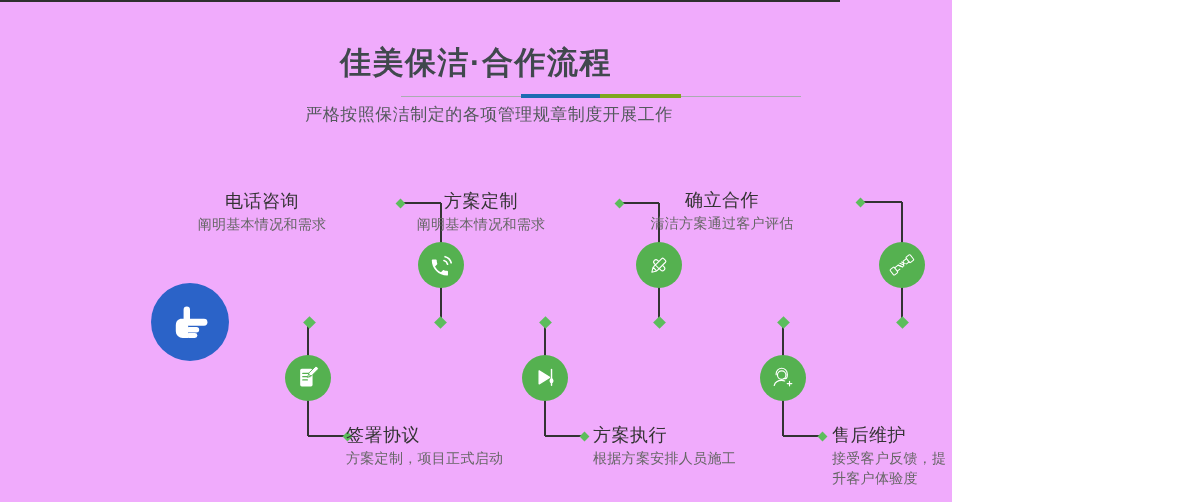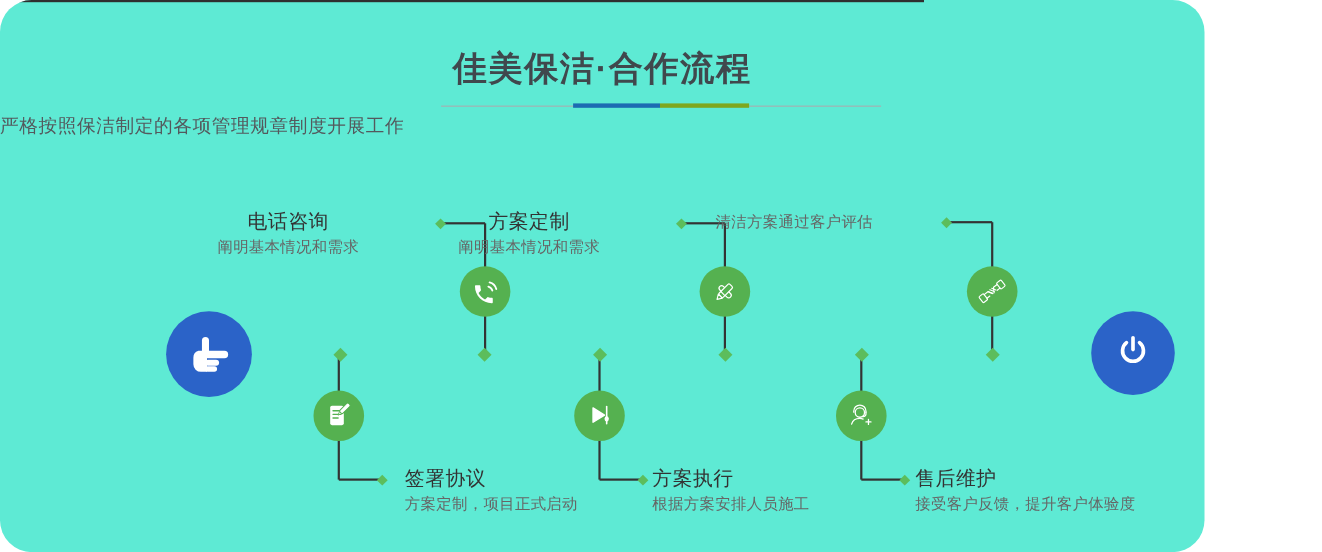--- a/index.html
+++ b/index.html
@@ -1,26 +1,26 @@
 <!DOCTYPE html>
 <html><head>
 <meta charset="utf-8">
 <style>
   html,body{margin:0;padding:0;background:#fff;}
-  .canvas{position:relative;width:1095px;height:502px;background:#5eead4;overflow:hidden;
-          font-family:"Liberation Sans","DejaVu Sans",sans-serif;border-radius:29px;}
+  .canvas{position:relative;width:952px;height:502px;background:#f0abfc;overflow:hidden;
+          font-family:"Liberation Sans","DejaVu Sans",sans-serif;}
 
   
   .page-title{position:absolute;top:42px;left:0;width:100%;text-align:center;
               font-size:31px;font-weight:bold;color:#40484d;letter-spacing:1.5px;}
   .divider-thin{position:absolute;top:96px;left:401px;width:400px;height:1px;background:#a9adb0;}
   .divider-blue{position:absolute;top:94px;left:521px;width:79px;height:4px;background:#1c6bb2;}
   .divider-olive{position:absolute;top:94px;left:600px;width:81px;height:4px;background:#7ea71e;}
-  .page-subtitle{position:absolute;top:103px;left:0;width:100%;
-                 font-size:17px;color:#54595d;letter-spacing:.5px;}
+  .page-subtitle{position:absolute;top:103px;left:0;width:100%;text-align:center;
+                 font-size:17px;color:#54595d;letter-spacing:.5px;padding-left:13px;}
 
   
   .hline,.vline{position:absolute;background:#333;}
   .hline{height:1.5px;}
   .vline{width:1.5px;}
   .main-line{left:190px;top:321px;width:840px;height:1.5px;background:#2f2f2f;}
 
   .diamond{position:absolute;width:9px;height:9px;background:#5cbd5c;transform:rotate(45deg);}
   .mini-diamond{position:absolute;width:7px;height:7px;background:#5cbd5c;transform:rotate(45deg);}
 
@@ -33,21 +33,21 @@
 
   
   .step-label{position:absolute;}
   .step-label.top{width:262px;text-align:center;}
   .step-title{font-size:18px;color:#333;line-height:22px;letter-spacing:.5px;}
   .step-desc{font-size:14px;color:#666;line-height:20px;margin-top:2px;letter-spacing:.3px;}
 
   .lbl-phone{left:131px;top:190px;}
   .lbl-design{left:350px;top:190px;}
   .lbl-handshake{left:591px;top:189px;}
-  .lbl-contract{left:368px;top:424px;}
+  .lbl-contract{left:346px;top:424px;}
   .lbl-execute{left:593px;top:424px;}
   .lbl-service{left:832px;top:424px;}
 
   
   .v-phone{left:440px;top:203px;height:119px;}
   .v-design{left:658px;top:203px;height:119px;}
   .v-handshake{left:901px;top:202px;height:120px;}
   .v-contract{left:307px;top:322px;height:114px;}
   .v-execute{left:544px;top:322px;height:114px;}
   .v-service{left:782px;top:322px;height:114px;}
@@ -214,20 +214,21 @@
     <div class="step-title">电话咨询</div>
     <div class="step-desc">阐明基本情况和需求</div>
   </div>
 
   <div class="step-label top lbl-design">
     <div class="step-title">方案定制</div>
     <div class="step-desc">阐明基本情况和需求</div>
   </div>
 
   <div class="step-label top lbl-handshake">
+    <div class="step-title">确立合作</div>
     <div class="step-desc">清洁方案通过客户评估</div>
   </div>
 
   <div class="step-label lbl-contract">
     <div class="step-title">签署协议</div>
     <div class="step-desc">方案定制，项目正式启动</div>
   </div>
 
   <div class="step-label lbl-service">
     <div class="step-title">售后维护</div>

